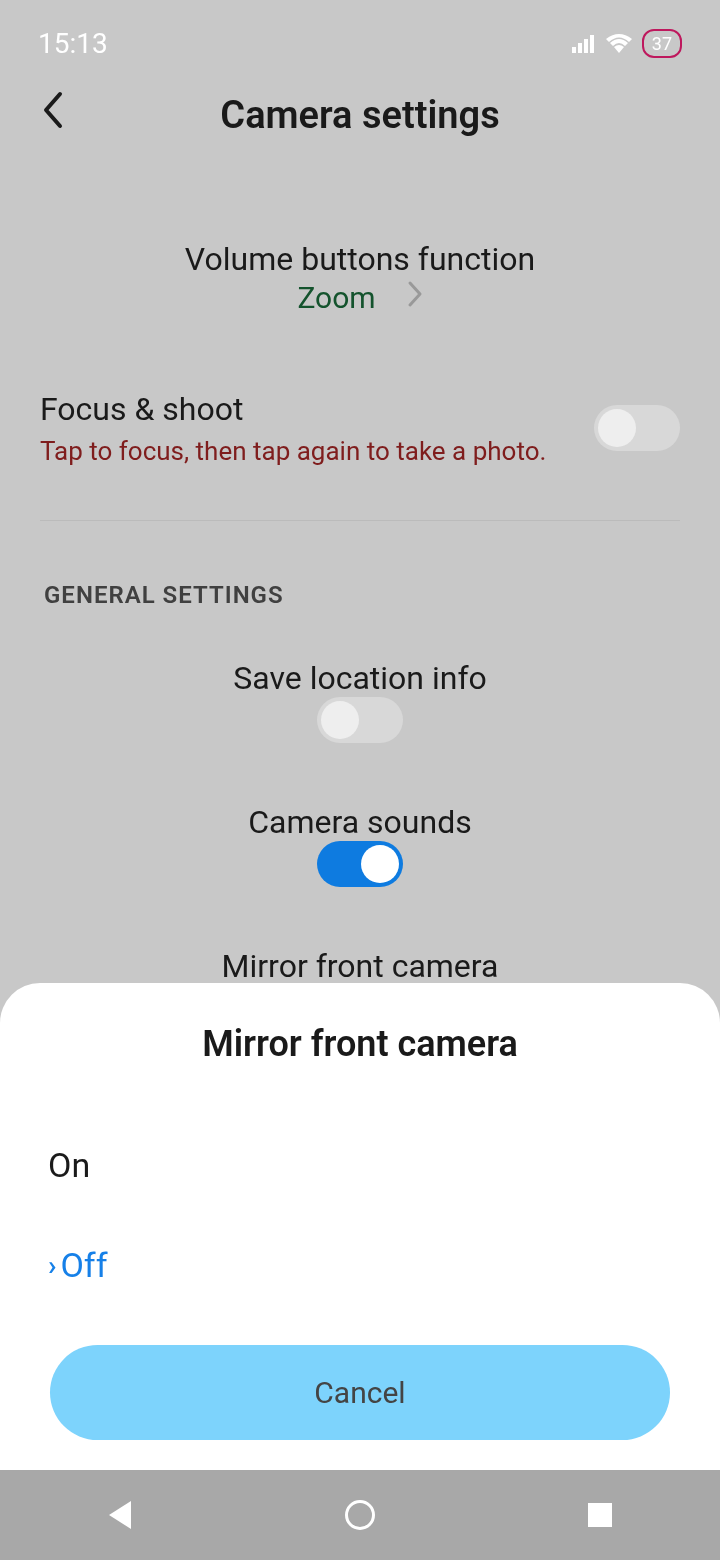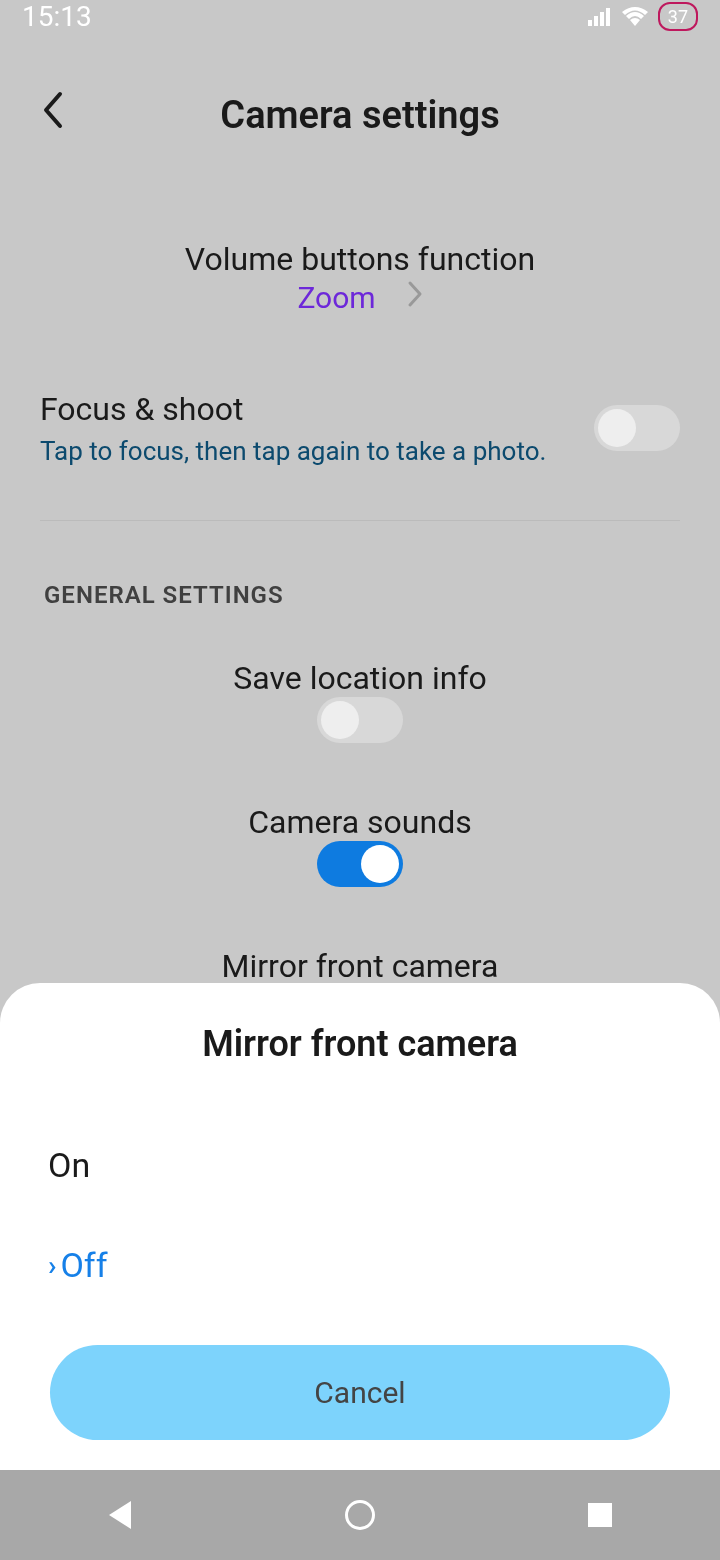--- a/index.html
+++ b/index.html
@@ -1,31 +1,31 @@
 <!DOCTYPE html>
 <html><head>
   <meta charset="utf-8">
   <style>
     * { margin: 0; padding: 0; box-sizing: border-box; font-family: -apple-system, BlinkMacSystemFont, 'Segoe UI', Roboto, sans-serif; }
     body { width: 720px; height: 1560px; background: #c8c8c8; position: relative; overflow: hidden; }
     
-    .status-bar { height: 60px; display: flex; justify-content: space-between; align-items: flex-start; padding: 0 22px; color: white; font-size: 28px; }
+    .status-bar { height: 60px; display: flex; justify-content: space-between; align-items: flex-end; padding: 0 38px; color: white; font-size: 28px; }
     .status-right { display: flex; align-items: center; gap: 10px; }
     
     .header { height: 110px; display: flex; align-items: center; padding: 0 44px; position: relative; }
     .back-button { position: absolute; left: 40px; font-size: 42px; color: #1a1a1a; font-weight: 300; }
     .header-title { flex: 1; text-align: center; font-size: 38px; font-weight: 600; color: #1a1a1a; }
     
     .settings-list { padding: 0; }
     .settings-row { padding: 30px 40px; display: flex; justify-content: space-between; align-items: center; flex-direction: column; }
     .settings-row-multi { padding: 24px 40px 34px; display: flex; justify-content: space-between; align-items: center; }
     .settings-label { font-size: 32px; color: #1a1a1a; }
-    .settings-sublabel { font-size: 26px; color: #0c4a6e; margin-top: 8px; }
+    .settings-sublabel { font-size: 26px; color: #7f1d1d; margin-top: 8px; }
     .settings-left { flex: 1; }
-    .settings-value { font-size: 30px; color: #6d28d9; margin-right: 31px; }
+    .settings-value { font-size: 30px; color: #14532d; margin-right: 31px; }
     .settings-right { display: flex; align-items: center; }
     .chevron-right { font-size: 32px; color: #999; font-weight: 300; }
     
     .toggle { width: 86px; height: 46px; border-radius: 23px; position: relative; }
     .toggle-off { background: #d8d8d8; }
     .toggle-on { background: #0e7be0; }
     .toggle-knob { width: 38px; height: 38px; border-radius: 50%; background: white; position: absolute; top: 4px; }
     .toggle-off .toggle-knob { left: 4px; background: #eeeeee; }
     .toggle-on .toggle-knob { right: 4px; }
     

